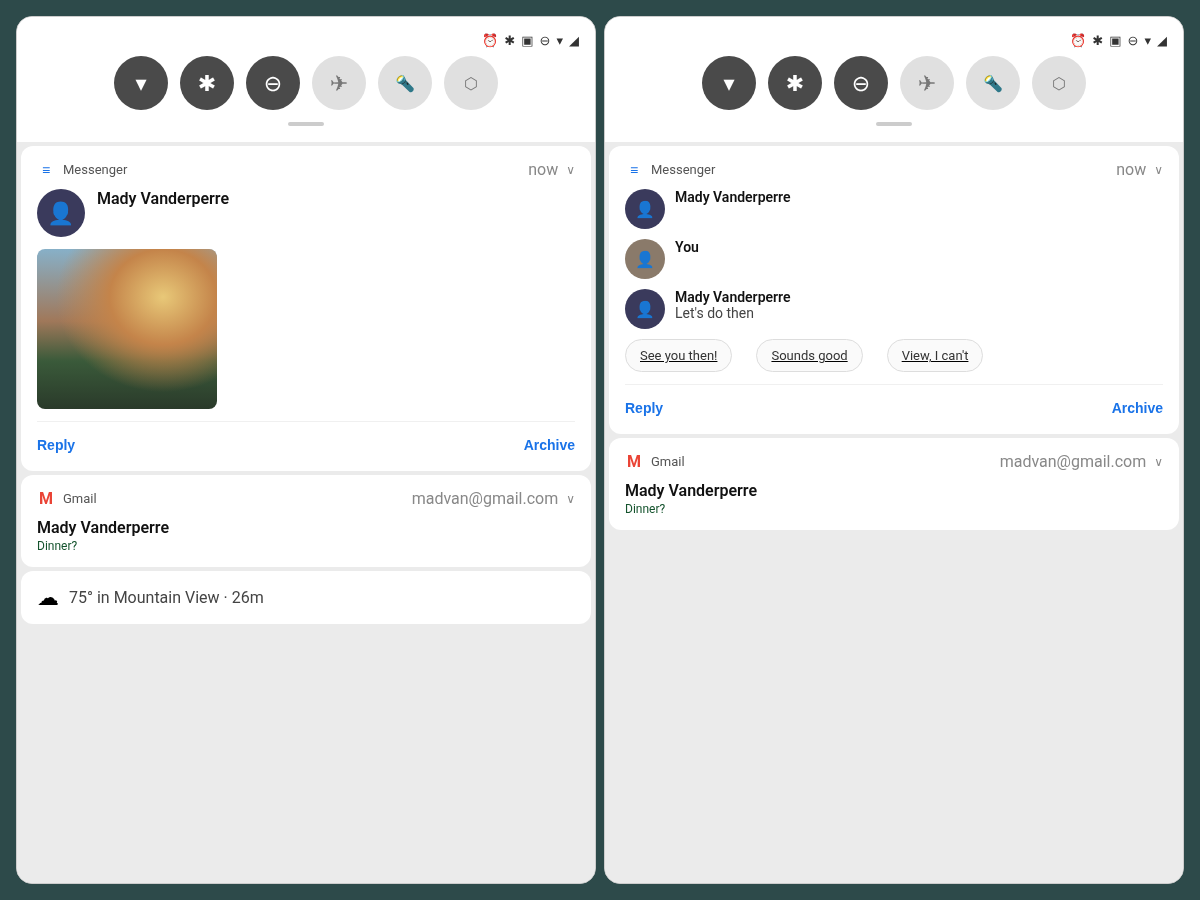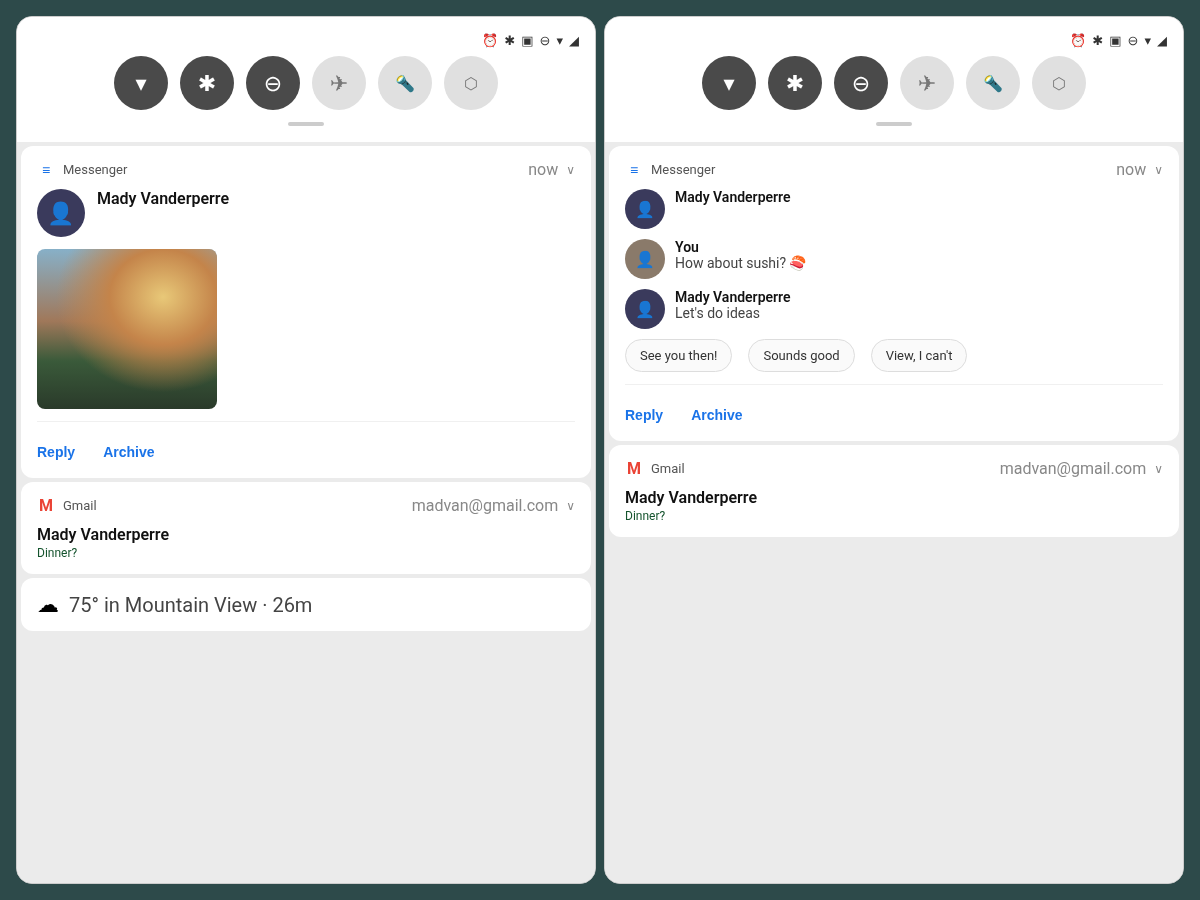--- a/index.html
+++ b/index.html
@@ -172,24 +172,25 @@
     }
     .notif-image-inner {
       width: 100%;
       height: 100%;
       background: 
         radial-gradient(ellipse at 70% 30%, #e8c878 0%, #c4844a 30%, transparent 60%),
         linear-gradient(180deg, #87b0c8 0%, #a0785a 45%, #3a5a3a 70%, #2a3a2a 100%);
     }
     .action-row {
       display: flex;
-      gap: 28px;
-      padding-top: 18px;
+      gap: 11px;
+      padding-top: 11px;
       border-top: 1px solid #f0f0f0;
       margin-top: 4px;
+      justify-content: space-between;
     }
     .action-btn {
       font-size: 14px;
       font-weight: 600;
       color: #1a73e8;
       cursor: pointer;
       padding: 4px 0;
       background: none;
       border: none;
     }
@@ -208,23 +209,24 @@
       font-weight: 600;
       color: #111;
     }
     .conv-message-text {
       font-size: 14px;
       color: #444;
     }
     
     .quick-replies {
       display: flex;
-      gap: 16px;
+      gap: 24px;
       flex-wrap: wrap;
       margin-bottom: 12px;
+      text-decoration: underline;
     }
     .quick-reply-chip {
       padding: 8px 14px;
       border: 1px solid #ddd;
       border-radius: 20px;
       font-size: 13px;
       color: #333;
       background: #fafafa;
       cursor: pointer;
     }
@@ -234,21 +236,21 @@
       border-radius: 12px;
       padding: 14px 16px;
       display: flex;
       align-items: center;
       gap: 10px;
     }
     .weather-cloud {
       font-size: 22px;
     }
     .weather-text {
-      font-size: 20px;
+      font-size: 16px;
       color: #444;
     }
   </style>
 </head>
 <body>
 
 <div class="main-container">
 
   <div class="phone-panel">
 
@@ -359,31 +361,30 @@
             <div class="conv-sender-name">Mady Vanderperre</div>
           </div>
         </div>
 
         <div class="conversation-message">
           <div class="avatar small avatar-you">
             <span style="color:white;font-size:16px;">👤</span>
           </div>
           <div class="conv-text">
             <div class="conv-sender-name">You</div>
-            <div class="conv-message-text">How about sushi? 🍣</div>
           </div>
         </div>
 
         <div class="conversation-message">
           <div class="avatar small avatar-mady">
             <span style="color:white;font-size:16px;">👤</span>
           </div>
           <div class="conv-text">
             <div class="conv-sender-name">Mady Vanderperre</div>
-            <div class="conv-message-text">Let's do ideas</div>
+            <div class="conv-message-text">Let's do then</div>
           </div>
         </div>
 
         <div class="quick-replies">
           <div class="quick-reply-chip">See you then!</div>
           <div class="quick-reply-chip">Sounds good</div>
           <div class="quick-reply-chip">View, I can't</div>
         </div>
 
         <div class="action-row">

